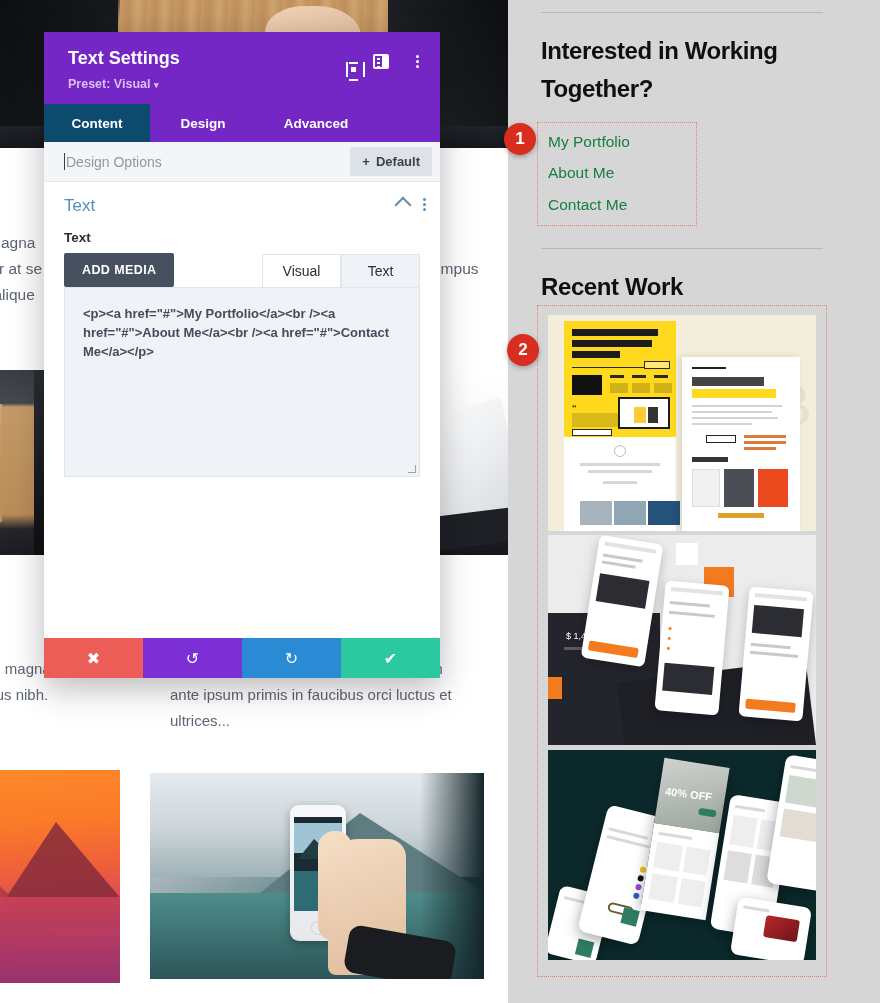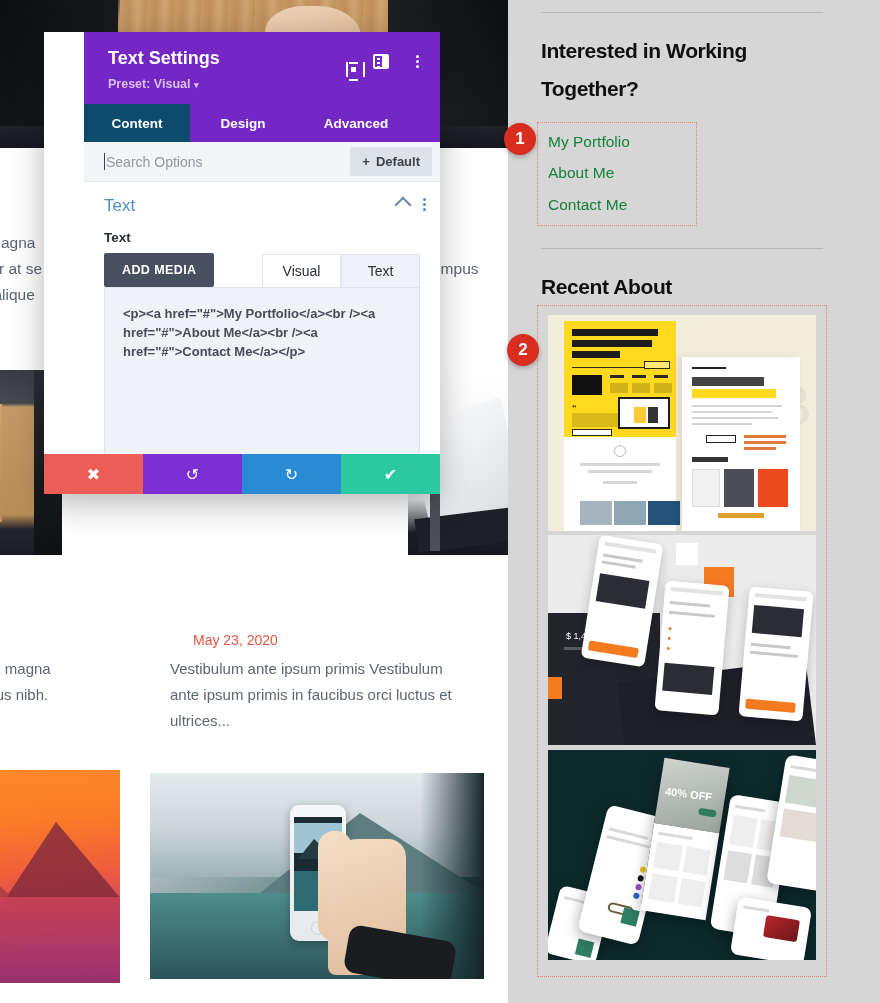--- a/index.html
+++ b/index.html
@@ -144,21 +144,21 @@
   .sidebar {
     position: absolute; left: 508px; top: 0; width: 372px; height: 1003px;
     background: #d6d6d6; overflow: hidden;
   }
   .sb-divider { position: absolute; height: 1px; background: #b9b9b9; }
   .sb-d1 { left: 541px; top: 12px; width: 282px; }
   .sb-d2 { left: 541px; top: 248px; width: 282px; }
 
   .sb-heading {
     position: absolute; left: 541px; font-weight: bold; color: #100f0f;
-    font-size: 21px; line-height: 38px; letter-spacing: -0.4px;
+    font-size: 24px; line-height: 38px; letter-spacing: -0.4px;
   }
   .sb-h1 { top: 32px; width: 280px; }
   .sb-h2 { top: 268px; }
 
   .nav-box {
     position: absolute; left: 537px; top: 122px; width: 160px; height: 104px;
     border: 1px dotted #e8826a;
   }
   .nav-link {
     position: absolute; left: 548px; font-size: 15.5px; color: #15803d; white-space: nowrap;
@@ -256,22 +256,22 @@
     position: absolute; width: 32px; height: 32px; border-radius: 50%;
     background: #d92d20; color: #fff; font-size: 17px; font-weight: bold;
     display: flex; align-items: center; justify-content: center;
     box-shadow: 0 2px 5px rgba(0,0,0,.28);
   }
   .badge1 { left: 504px; top: 123px; }
   .badge2 { left: 507px; top: 334px; }
 
   
   .modal {
-    position: absolute; left: 44px; top: 32px; width: 396px; height: 462px;
-    background: #fff; box-shadow: 0 10px 32px rgba(0,0,0,.28); padding-left: 40px;
+    position: absolute; left: 44px; top: 32px; width: 396px; height: 646px;
+    background: #fff; box-shadow: 0 10px 32px rgba(0,0,0,.28);
   }
   .modal-scrollbar {
     position: absolute; left: 430px; top: 146px; width: 10px; height: 405px;
     background: #4b5057;
   }
   .m-head { position: relative; background: #7427c4; height: 72px; }
   .m-title { position: absolute; left: 24px; top: 16px; color: #fff; font-size: 18px; font-weight: bold; }
   .m-preset { position: absolute; left: 24px; top: 45px; color: #d9bff2; font-size: 12.5px; font-weight: bold; }
   .m-preset .caret { font-size: 9px; }
   .m-icons { position: absolute; right: 14px; top: 20px; display: flex; gap: 18px; align-items: center; }
@@ -428,21 +428,21 @@
 
   <div class="sb-divider sb-d1"></div>
   <div class="sb-heading sb-h1">Interested in Working Together?</div>
 
   <div class="nav-box"></div>
   <a class="nav-link nl1">My Portfolio</a>
   <a class="nav-link nl2">About Me</a>
   <a class="nav-link nl3">Contact Me</a>
 
   <div class="sb-divider sb-d2"></div>
-  <div class="sb-heading sb-h2">Recent About</div>
+  <div class="sb-heading sb-h2">Recent Work</div>
 
   <div class="work-box"></div>
 
   <div class="thumb t1">
     <div class="yl">
       <div class="hl"></div>
       <div class="hl2"></div>
       <div class="hl3"></div>
       <div class="rule"></div>
       <div class="btn"></div>
@@ -607,21 +607,21 @@
     </div>
 
     <div class="m-tabs">
       <div class="m-tab t-content">Content</div>
       <div class="m-tab t-design">Design</div>
       <div class="m-tab t-advanced">Advanced</div>
     </div>
 
     <div class="m-search">
       <div class="cursor"></div>
-      <div class="ph">Search Options</div>
+      <div class="ph">Design Options</div>
       <div class="m-filter">
         <span>+</span>
         <span>Default</span>
       </div>
     </div>
 
     <div class="sec-head">
       <div class="sec-title">Text</div>
       <div class="sec-tools">
         <div class="chev-up"></div>

